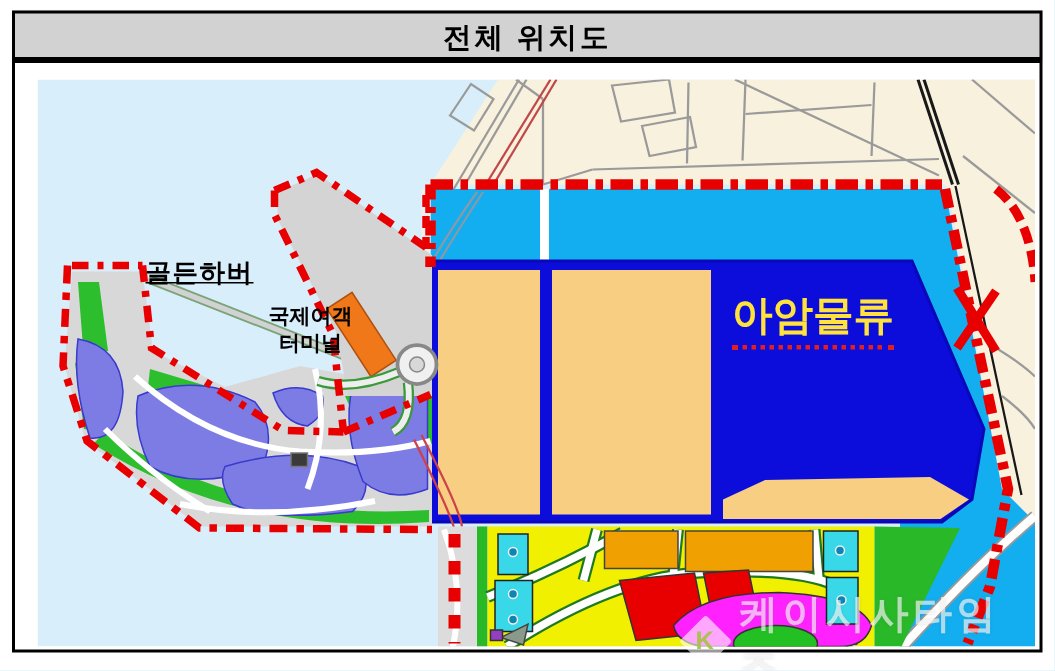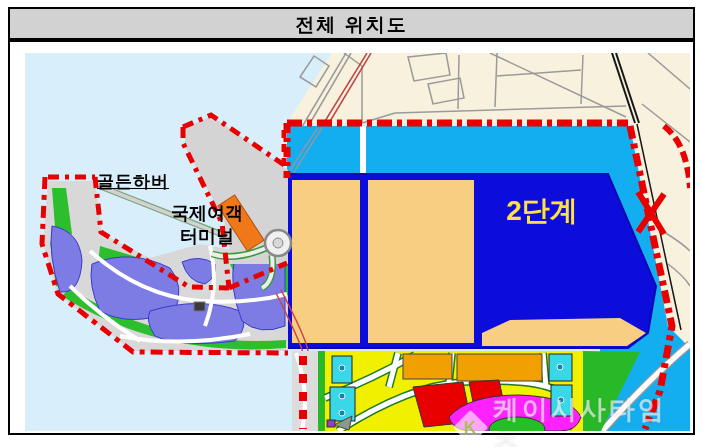--- a/index.html
+++ b/index.html
@@ -4,21 +4,21 @@
 <style>
   html,body{margin:0;padding:0;}
   body{width:703px;height:447px;background:#ffffff;font-family:"Liberation Sans","DejaVu Sans",sans-serif;position:relative;overflow:hidden;}
   .page{position:absolute;inset:0;}
   .title-bar{position:absolute;left:8px;top:7px;width:683px;height:29px;background:#d2d2d2;border:2px solid #000;display:flex;align-items:flex-end;justify-content:center;}
   .title-bar span{font-size:19px;font-weight:bold;color:#000;letter-spacing:2px;}
   .map-frame{position:absolute;left:8px;top:40px;width:683px;height:391px;background:#ffffff;border:2px solid #000;}
   .map-svg{position:absolute;left:15px;top:11px;}
   .lbl{position:absolute;color:#000;font-weight:bold;z-index:5;}
   .lbl-golden{left:87px;top:128px;font-size:17px;letter-spacing:1px;text-decoration:underline;}
-  .lbl-terminal{left:137px;top:160px;width:120px;text-align:center;font-size:18px;line-height:1.25;}
+  .lbl-terminal{left:137px;top:160px;width:120px;text-align:center;font-size:14px;line-height:1.25;}
   .lbl-logi{left:442px;top:150px;width:180px;text-align:center;z-index:5;}
   .lbl-logi .l1{display:inline-block;font-size:27px;font-weight:bold;color:#ffe33c;border-bottom:3px dotted #e02020;padding-bottom:2px;margin-bottom:8px;}
   .lbl-logi .l2,.lbl-logi .l3{font-size:28px;font-weight:bold;color:#ffe33c;line-height:1.35;}
   .watermark{position:absolute;left:448px;top:350px;display:flex;align-items:center;gap:10px;z-index:6;}
   .wm-diamond{width:25px;height:25px;background:rgba(255,255,255,0.6);transform:rotate(45deg);display:flex;align-items:center;justify-content:center;border-radius:2px;}
   .wm-diamond span{transform:rotate(-45deg);font-size:17px;font-weight:bold;color:rgba(165,195,70,0.95);}
   .wm-text{font-size:26px;font-weight:bold;color:rgba(255,255,255,0.62);letter-spacing:3px;text-shadow:0 0 2px rgba(120,120,120,0.25);}
 </style>
 </head>
 <body>
@@ -195,21 +195,21 @@
     </svg>
 
     <div class="lbl lbl-golden">골든하버</div>
 
     <div class="lbl lbl-terminal">
       <div>국제여객</div>
       <div>터미널</div>
     </div>
 
     <div class="lbl lbl-logi">
-      <div class="l3">2단계</div>
+      <div><span class="l1">아암물류</span></div>
     </div>
 
     <div class="watermark">
       <div class="wm-diamond">
         <span>K</span>
       </div>
       <div class="wm-text">케이시사타임즈</div>
     </div>
 
   </div>

